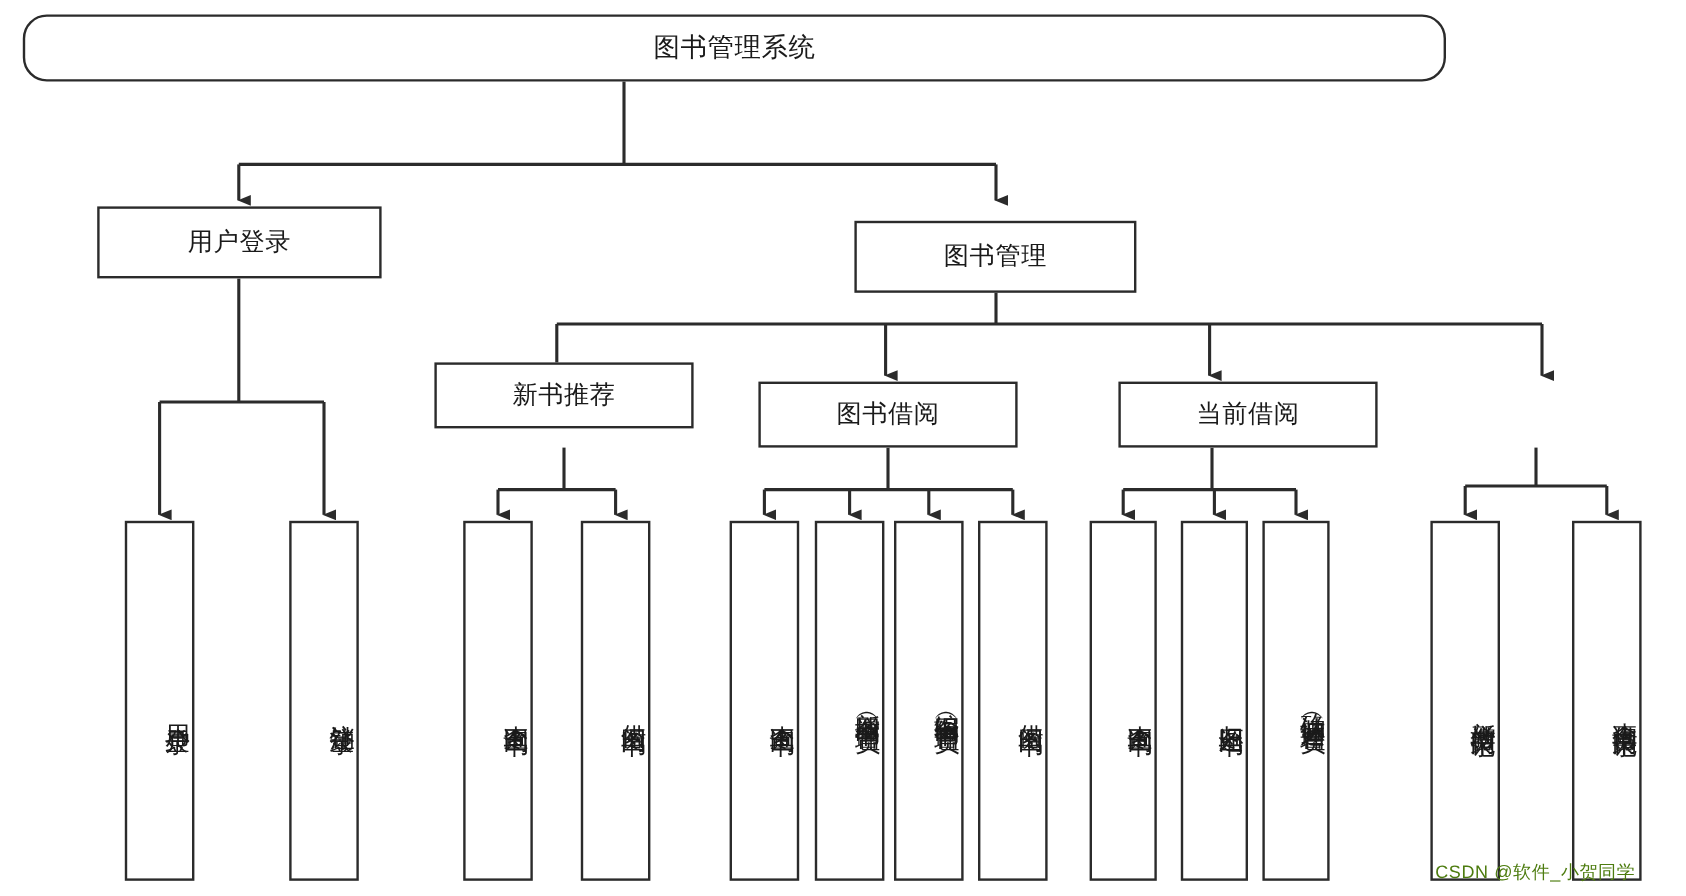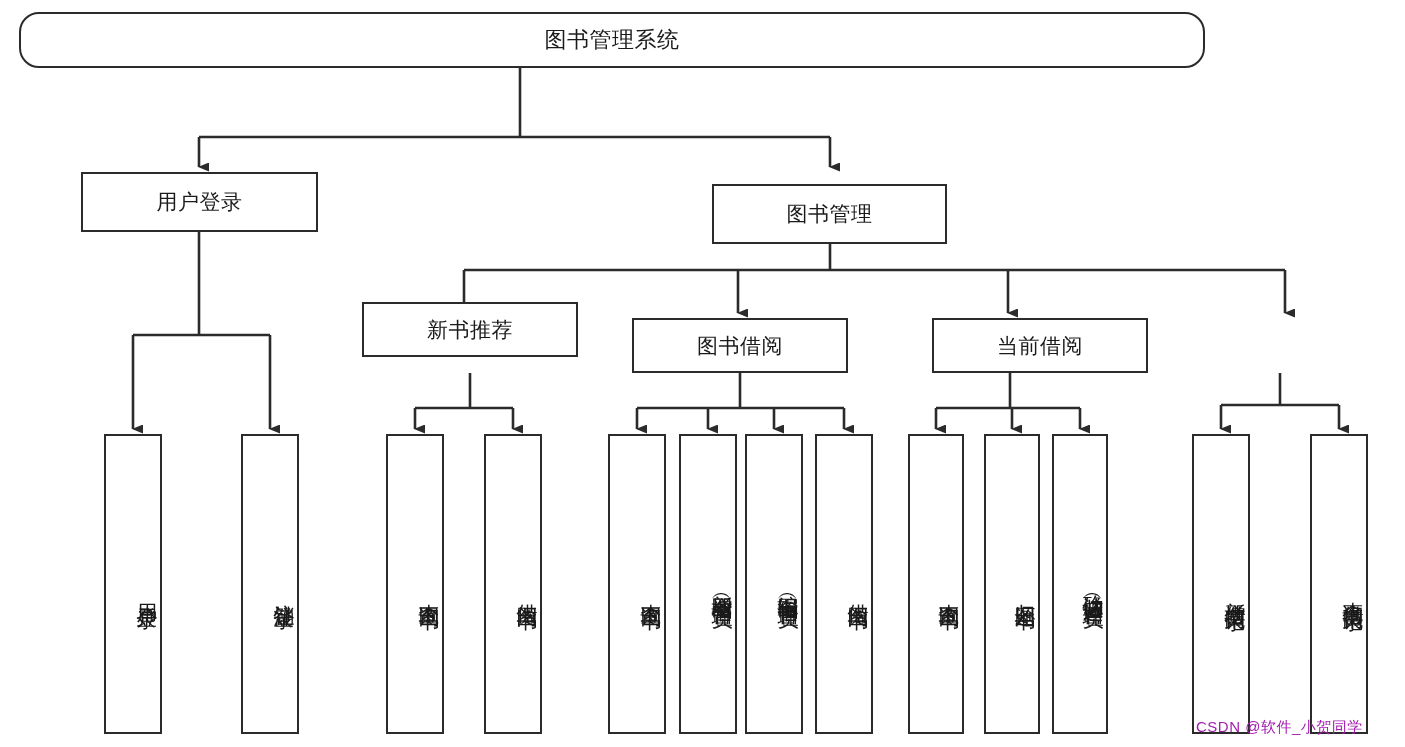--- a/index.html
+++ b/index.html
@@ -54,21 +54,21 @@
     font-size: 21px;
     line-height: 1.22;
     letter-spacing: 2px;
   }
   .node-leaf.leaf-tall {
     padding-top: 6px;
   }
   .watermark {
     position: absolute;
     font-size: 15px;
-    color: #a21caf;
+    color: #4d7c0f;
     white-space: nowrap;
     letter-spacing: 0.5px;
   }
 </style>
 </head>
 <body>
 
 <div id="diagram-root">
 
   <svg id="edge-layer" viewBox="0 0 1405 747" width="1405" height="747" xmlns="http://www.w3.org/2000/svg">

